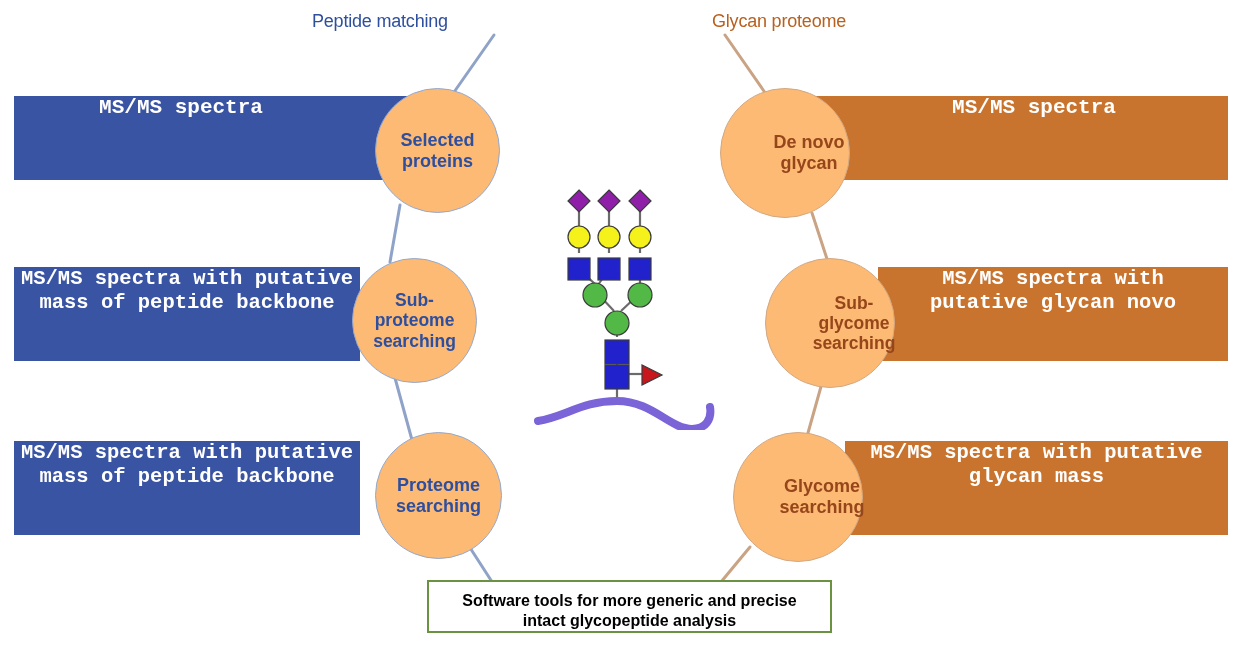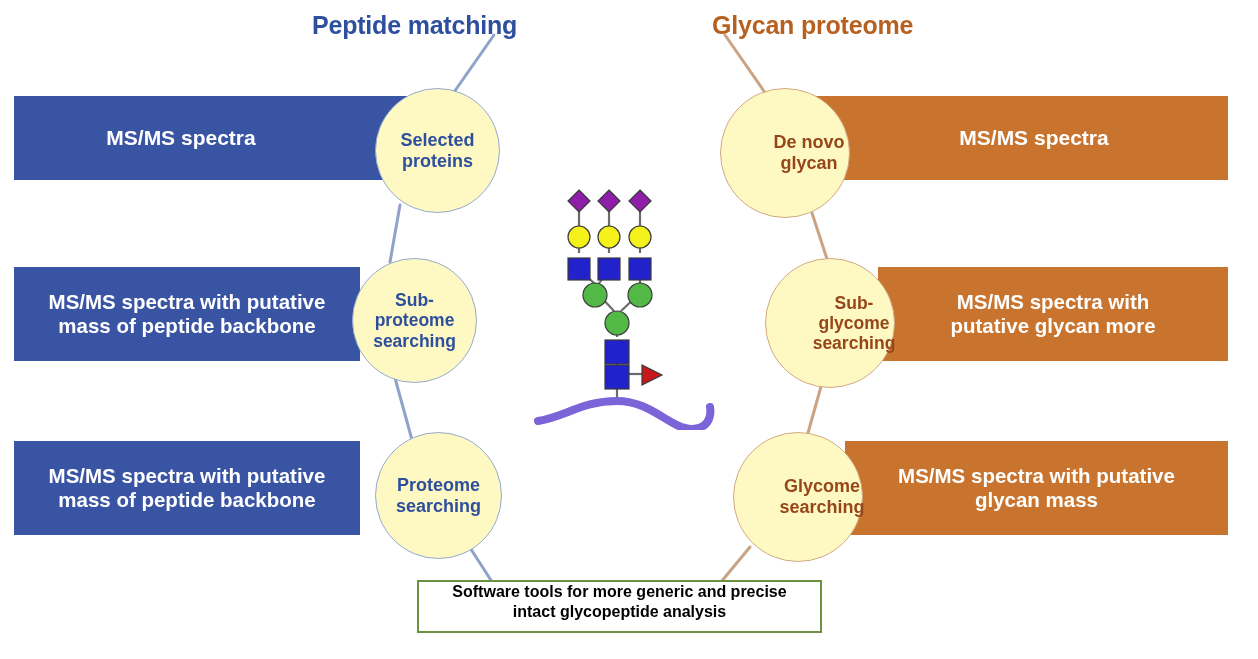--- a/index.html
+++ b/index.html
@@ -12,34 +12,34 @@
     width: 1258px;
     height: 659px;
     background: #ffffff;
     font-family: "Liberation Sans", sans-serif;
     overflow: hidden;
   }
 
   
   .section-title {
     position: absolute;
-    font-size: 25px;
-    font-weight: bold;
+    font-size: 18px;
+    font-weight: normal;
     letter-spacing: -0.2px;
     white-space: nowrap;
   }
   #title-peptide { left: 312px; top: 11px; color: #2e4f9e; }
   #title-glycan  { left: 712px; top: 11px; color: #b8601f; }
 
   
   .bar {
     position: absolute;
     display: flex;
-    align-items: center;
     box-sizing: border-box;
+    font-family: Liberation Mono, monospace;
   }
   .bar-label {
     width: 100%;
     color: #ffffff;
     font-weight: bold;
     line-height: 1.18;
     text-align: center;
     white-space: pre-line;
   }
   .bar-blue   { background: #3a54a4; }
@@ -58,21 +58,21 @@
   #bar-r2 { left: 878px; top: 267px; width: 350px; height: 94px; }
   #bar-r3 { left: 845px; top: 441px; width: 383px; height: 94px; }
   #bar-r1 .bar-label { font-size: 21px; padding-left: 70px; }
   #bar-r2 .bar-label { font-size: 20.5px; }
   #bar-r3 .bar-label { font-size: 20.5px; }
 
   
   .node-circle {
     position: absolute;
     border-radius: 50%;
-    background: #fef9c3;
+    background: #fdba74;
     display: flex;
     align-items: center;
     justify-content: center;
     box-sizing: border-box;
   }
   .node-circle .node-label {
     text-align: center;
     font-weight: bold;
     line-height: 1.15;
     white-space: pre-line;
@@ -109,29 +109,29 @@
     position: absolute;
     left: 520px;
     top: 185px;
     width: 220px;
     height: 245px;
   }
 
   
   #result-box {
     position: absolute;
-    left: 417px;
+    left: 427px;
     top: 580px;
     width: 405px;
     height: 53px;
     box-sizing: border-box;
     border: 2.5px solid #6b9241;
     background: #ffffff;
     display: flex;
-    align-items: flex-start;
+    align-items: flex-end;
     justify-content: center;
   }
   #result-box .result-label {
     color: #000000;
     font-size: 16px;
     font-weight: bold;
     line-height: 1.25;
     text-align: center;
     white-space: pre-line;
   }
@@ -177,21 +177,21 @@
   <div class="bar bar-blue" id="bar-l3">
     <div class="bar-label">MS/MS spectra with putative
 mass of peptide backbone</div>
   </div>
 
   <div class="bar bar-orange" id="bar-r1">
     <div class="bar-label">MS/MS spectra</div>
   </div>
   <div class="bar bar-orange" id="bar-r2">
     <div class="bar-label">MS/MS spectra with
-putative glycan more</div>
+putative glycan novo</div>
   </div>
   <div class="bar bar-orange" id="bar-r3">
     <div class="bar-label">MS/MS spectra with putative
 glycan mass</div>
   </div>
 
   <div class="node-circle circle-blue" id="circle-l1">
     <div class="node-label">Selected
 proteins</div>
   </div>

